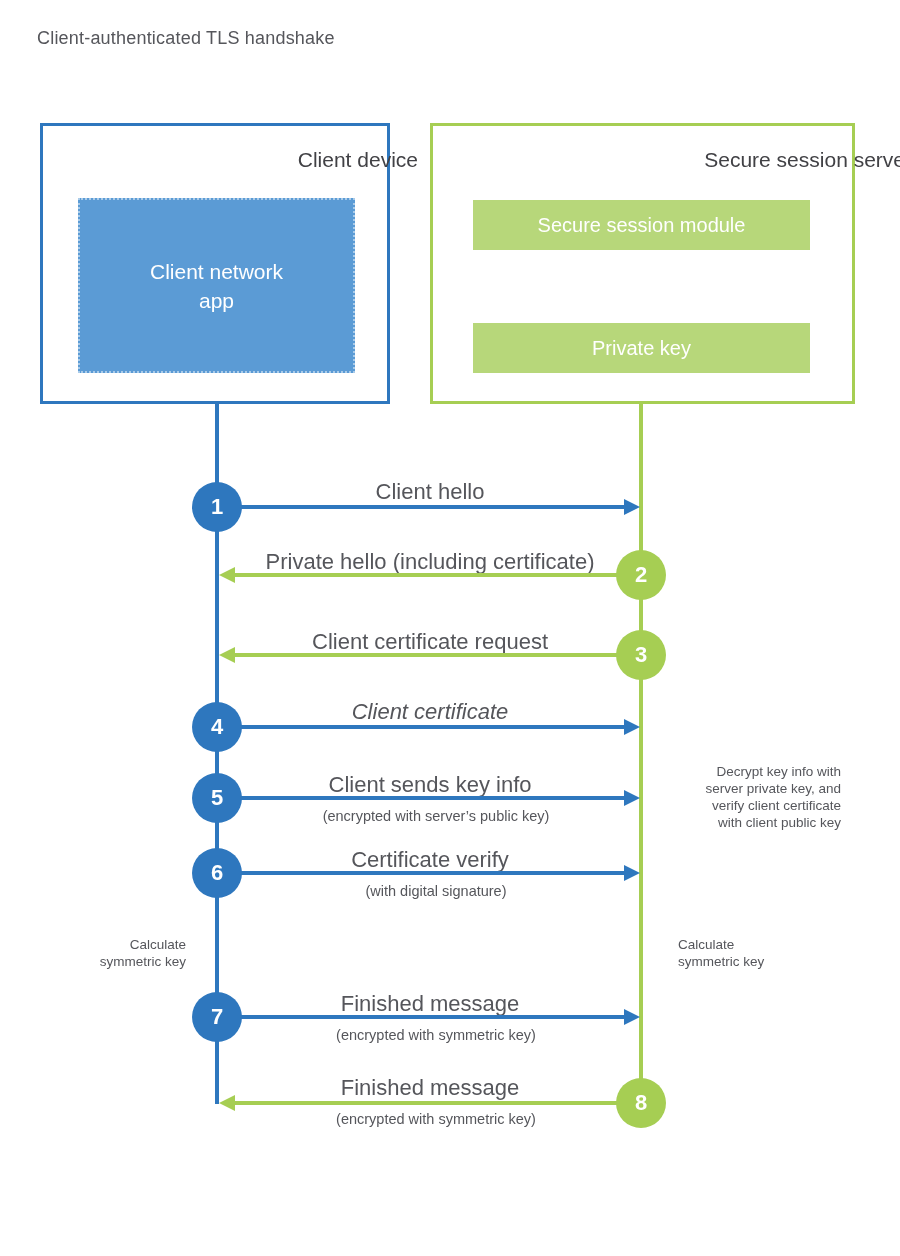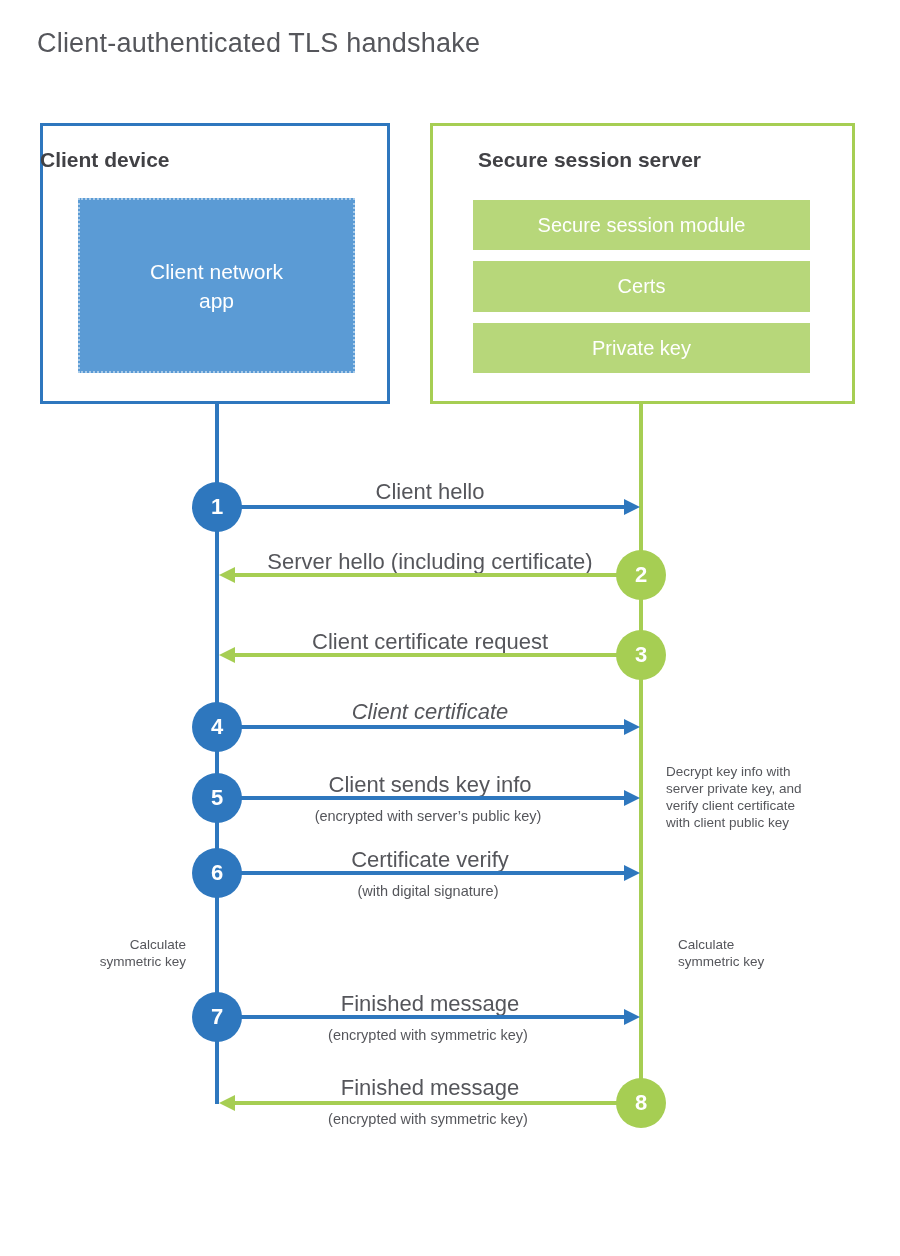--- a/index.html
+++ b/index.html
@@ -2,30 +2,30 @@
 <html style="--blue: #2e77be; --blue-fill: #5b9bd5; --green: #a6ce53; --green-fill: #b7d77a; --heading-text: #414145; --label-text: #55565b;"><head>
 <meta charset="utf-8">
 <style>
   html,body{margin:0;padding:0;background:#fff;}
   .canvas{
     position:relative;width:900px;height:1256px;background:#fff;overflow:hidden;
     font-family:"Liberation Sans","DejaVu Sans",sans-serif;
   }
   .page-title{
     position:absolute;left:37px;top:28px;margin:0;
-    font-size:27px;font-weight:400;letter-spacing:.2px;
+    font-size:18px;font-weight:400;letter-spacing:.2px;
     color:var(--label-text,#55565b);
   }
   
   .actor-box{position:absolute;top:123px;height:281px;background:#fff;box-sizing:border-box;}
   .client-box{left:40px;width:350px;border:3px solid var(--blue,#2e77be);}
   .server-box{left:430px;width:425px;border:3px solid var(--green,#a6ce53);}
   .actor-title{
-    position:absolute;top:148px;margin:0;text-align:left;
-    font-size:21px;font-weight:bold;color:var(--heading-text,#414145);
+    position:absolute;top:148px;margin:0;text-align:right;
+    font-size:21px;font-weight:normal;color:var(--heading-text,#414145);padding-left:28px;
   }
   .client-title{left:40px;width:350px;}
   .server-title{left:430px;width:406px;margin-left:48px;}
   .app-rect{
     position:absolute;left:78px;top:198px;width:277px;height:175px;box-sizing:border-box;
     background:var(--blue-fill,#5b9bd5);border:2px dotted #a9cbe9;
     display:flex;align-items:center;justify-content:center;
     color:#fff;font-size:21px;line-height:29px;text-align:center;white-space:pre-line;
   }
   .module-bar{
@@ -49,59 +49,58 @@
   
   .arrow-line{position:absolute;height:4px;}
   .arrow-line.blue{background:var(--blue,#2e77be);}
   .arrow-line.green{background:var(--green,#a6ce53);}
   .head{position:absolute;width:0;height:0;border-top:8px solid transparent;border-bottom:8px solid transparent;}
   .head.right{border-left:16px solid var(--blue,#2e77be);}
   .head.left{border-right:16px solid var(--green,#a6ce53);}
   
   .msg-label{position:absolute;left:230px;width:400px;text-align:center;
     font-size:22px;color:var(--label-text,#55565b);}
-  .msg-sub{position:absolute;left:228px;width:400px;text-align:center;
+  .msg-sub{position:absolute;left:236px;width:400px;text-align:center;
     font-size:14.5px;color:var(--label-text,#55565b);}
   
   .annotation{position:absolute;font-size:13.5px;line-height:17px;
     color:var(--label-text,#55565b);white-space:pre-line;}
-  .anno-decrypt{left:666px;top:763px;width:175px;text-align:left;}
+  .anno-decrypt{left:666px;top:763px;width:175px;text-align:right;}
   .anno-calc-left{left:66px;top:936px;width:120px;text-align:right;}
   .anno-calc-right{left:678px;top:936px;width:120px;text-align:left;}
 </style>
 </head>
 <body>
 
 <div class="canvas">
 
   <h1 class="page-title">Client-authenticated TLS handshake</h1>
 
   <div class="actor-box client-box"></div>
   <div class="actor-title client-title">Client device</div>
   <div class="app-rect">Client network
 app</div>
 
   <div class="actor-box server-box"></div>
   <div class="actor-title server-title">Secure session server</div>
   <div class="module-bar" style="top:200px;">Secure session module</div>
-  <div class="module-bar" style="top:261px;height:51px;">Certs</div>
   <div class="module-bar" style="top:323px;">Private key</div>
 
   <div class="lifeline blue"></div>
   <div class="lifeline green"></div>
 
   <div>
     <div class="msg-label" style="top:479px;">Client hello</div>
     <div class="arrow-line blue" style="left:217px;top:505px;width:407px;"></div>
     <div class="head right" style="left:624px;top:499px;"></div>
     <div class="circle blue" style="left:192px;top:482px;">1</div>
   </div>
 
   <div>
-    <div class="msg-label" style="top:549px;">Server hello (including certificate)</div>
+    <div class="msg-label" style="top:549px;">Private hello (including certificate)</div>
     <div class="arrow-line green" style="left:235px;top:573px;width:406px;"></div>
     <div class="head left" style="left:219px;top:567px;"></div>
     <div class="circle green" style="left:616px;top:550px;">2</div>
   </div>
 
   <div>
     <div class="msg-label" style="top:629px;">Client certificate request</div>
     <div class="arrow-line green" style="left:235px;top:653px;width:406px;"></div>
     <div class="head left" style="left:219px;top:647px;"></div>
     <div class="circle green" style="left:616px;top:630px;">3</div>

